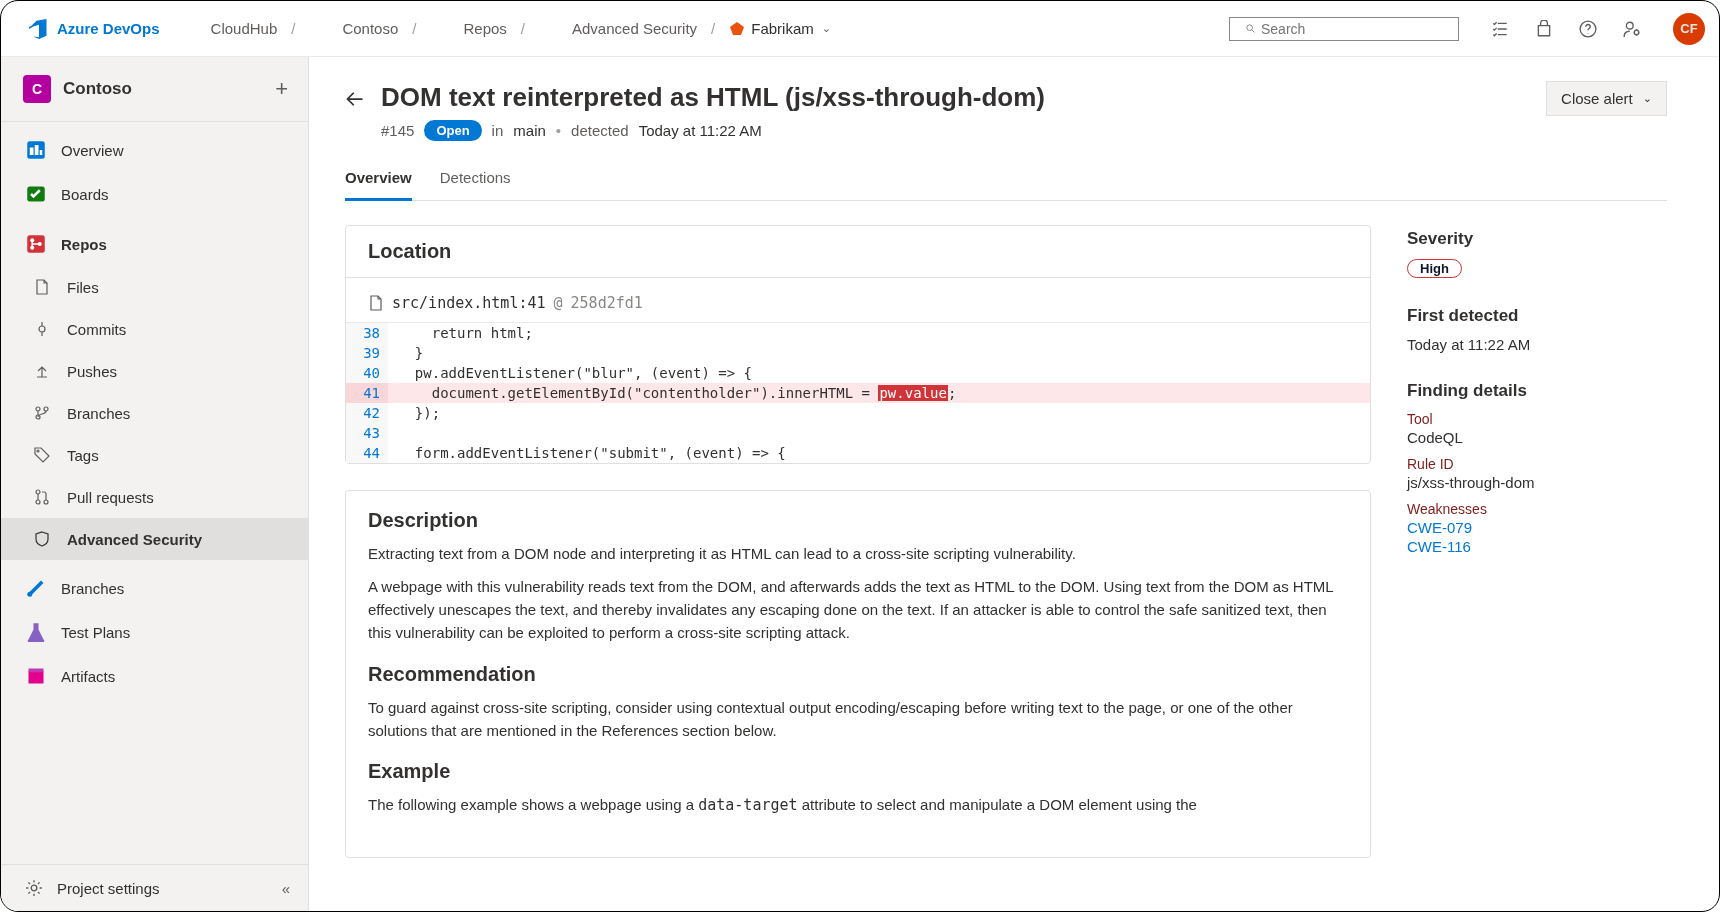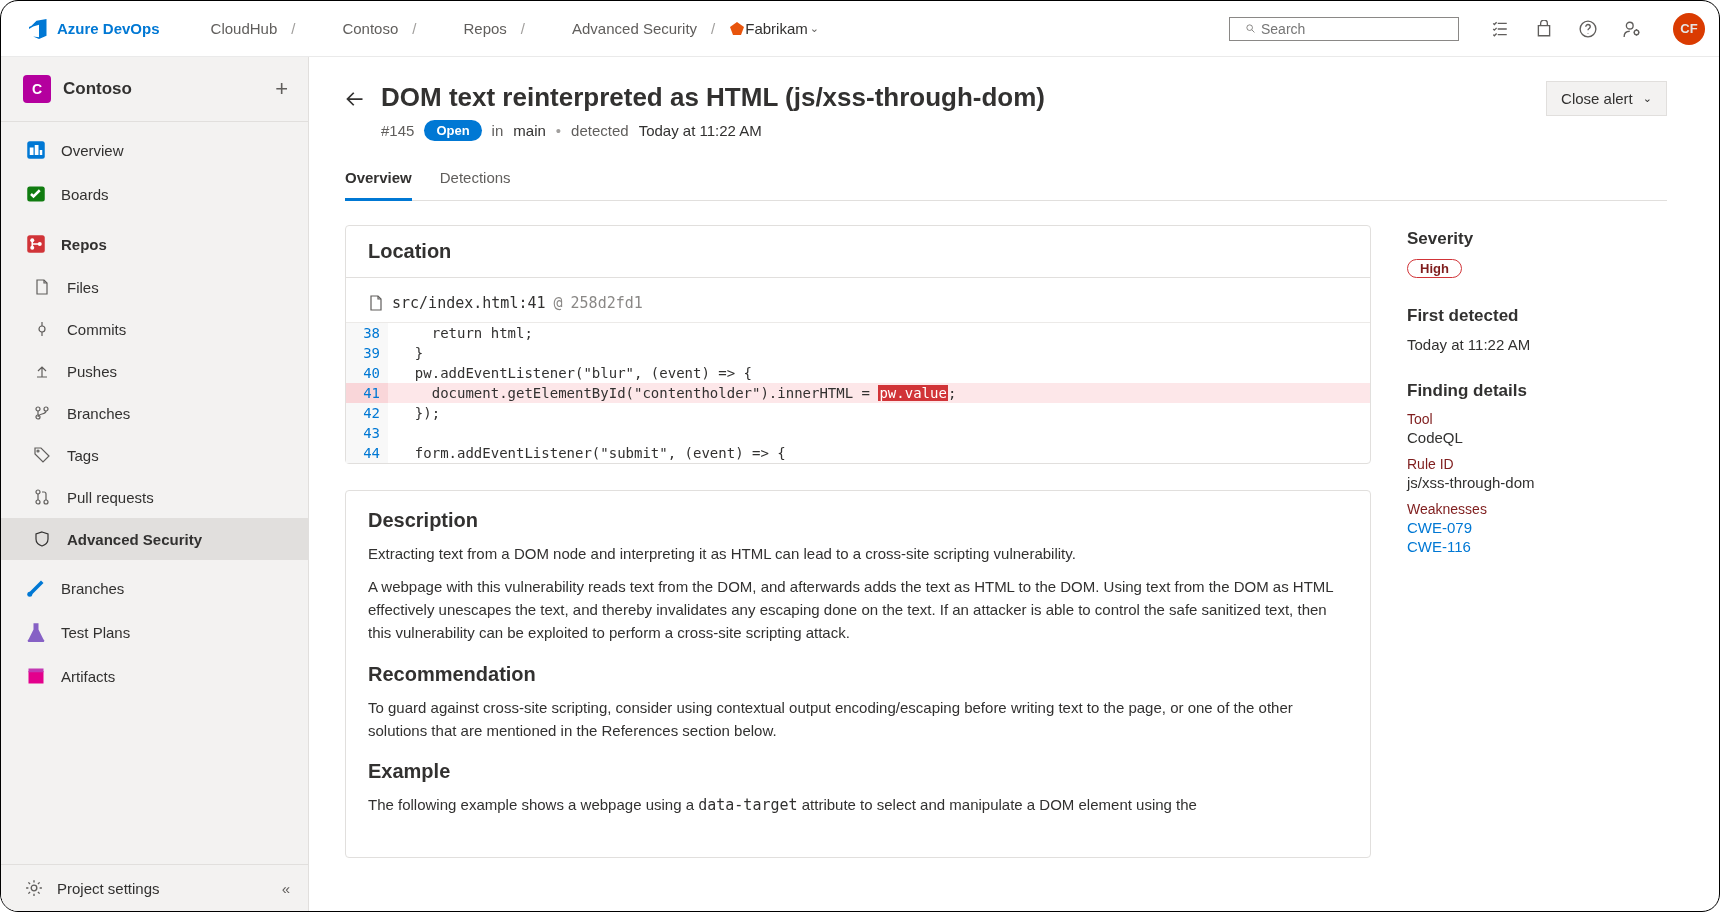--- a/index.html
+++ b/index.html
@@ -5,21 +5,21 @@
   * { box-sizing: border-box; margin: 0; padding: 0; }
   html, body { height: 100%; font-family: "Segoe UI", -apple-system, BlinkMacSystemFont, sans-serif; font-size: 14px; color: #323130; background: #fff; overflow: hidden; }
   .frame { width: 1720px; height: 912px; border-radius: 18px; border: 1px solid #000; overflow: hidden; display: flex; flex-direction: column; margin: 0 auto; background: #fff; }
   
   .topbar { height: 56px; display: flex; align-items: center; padding: 0 14px 0 28px; border-bottom: 1px solid #eaeaea; gap: 8px; }
   .brand { display: flex; align-items: center; gap: 8px; font-weight: 600; color: #0078d4; font-size: 15px; margin-right: 10px; }
   .brand svg { width: 20px; height: 20px; }
   .crumbs { display: flex; align-items: center; gap: 14px; color: #605e5c; font-size: 15px; }
   .crumbs .sep { color: #a19f9d; }
   .crumbs .crumb { cursor: pointer; margin-left: 33px; }
-  .crumbs .fab { display: flex; align-items: center; color: #323130; }
+  .crumbs .fab { display: flex; align-items: center; gap: 6px; color: #323130; }
   .crumbs .fab svg { width: 16px; height: 16px; }
   .crumbs .chev { color: #605e5c; font-size: 11px; margin-left: 2px; }
   .topgrow { flex: 1; }
   .search { width: 230px; height: 24px; border: 1px solid #8a8886; display: flex; align-items: center; padding: 0 16px; gap: 6px; color: #605e5c; }
   .search input { border: none; outline: none; font-size: 14px; flex: 1; background: transparent; }
   .topicons { display: flex; align-items: center; gap: 26px; margin-left: 24px; color: #605e5c; }
   .topicons .ticon { cursor: pointer; display: flex; }
   .avatar { width: 32px; height: 32px; border-radius: 50%; background: #da3b01; color: #e5e5e5; display: flex; align-items: center; justify-content: center; font-size: 13px; font-weight: 700; margin-left: 24px; }
   
   .body { flex: 1; display: flex; min-height: 0; }
@@ -68,21 +68,21 @@
   .ltxt { flex: 1; padding: 2px 10px; white-space: pre; }
   .codeline.hl { background: #fde7e9; }
   .codeline.hl .lnum { background: #f9d6d9; }
   .hltok { background: #d13438; color: #fff; padding: 0 1px; }
   .sect { padding: 18px 22px 30px 22px; }
   .sect h3 { font-size: 20px; font-weight: 600; margin: 18px 0 10px 0; }
   .sect h3:first-child { margin-top: 0; }
   .sect p { font-size: 15px; line-height: 1.55; margin: 10px 0; }
   .monoinline { font-family: Menlo, Consolas, monospace; }
   .rhead { font-size: 17px; font-weight: 600; margin-bottom: 10px; }
-  .sev { display: inline-block; border: 1.5px solid #d13438; color: #7f1d1d; border-radius: 999px; padding: 1px 12px; font-size: 13px; font-weight: 600; }
+  .sev { display: inline-block; border: 1.5px solid #d13438; color: #0f172a; border-radius: 999px; padding: 1px 12px; font-size: 13px; font-weight: 600; }
   .rblock { margin-bottom: 28px; }
   .rlabel { color: #7f1d1d; font-size: 14px; margin-top: 10px; }
   .rval { font-size: 15px; margin-top: 2px; }
   .rlink { color: #0078d4; font-size: 15px; cursor: pointer; display: block; margin-top: 2px; }
 </style>
 </head>
 <body>
 <div class="frame">
 
 <div class="topbar">

